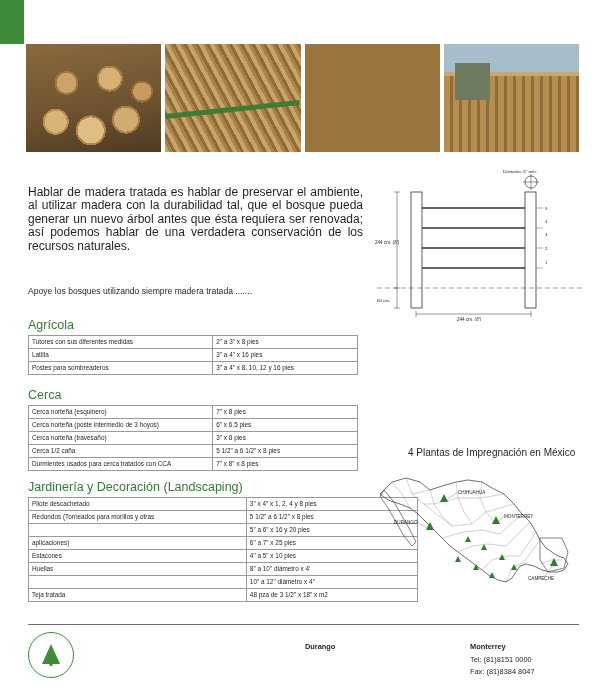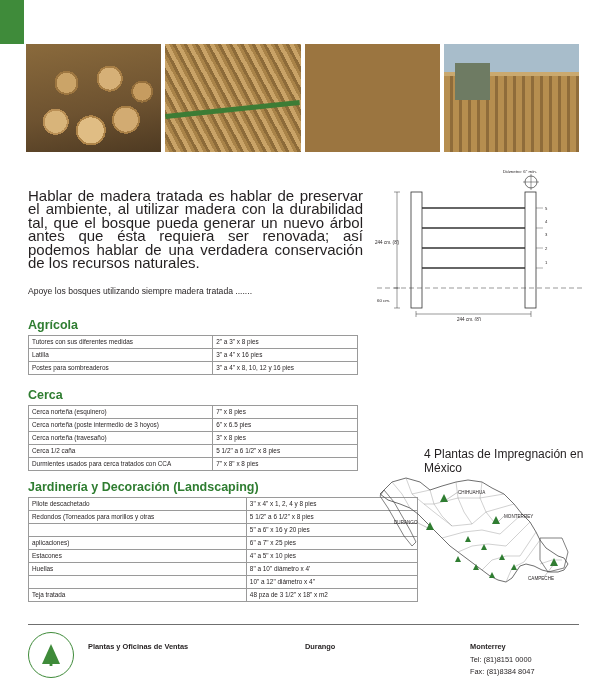--- a/index.html
+++ b/index.html
@@ -84,21 +84,21 @@
     content:"";
     position:absolute; left:8%; top:18%; width:26%; height:34%;
     background:#6e7b63;
   }
 
   
   .intro {
     position: absolute;
     left: 28px; top: 174px;
     width: 335px;
-    font-size: 15px;
+    font-size: 12px;
     line-height: 13.4px;
     text-align: justify;
   }
   .intro-2 {
     position: absolute;
     left: 28px; top: 276px;
     width: 340px;
     font-size: 8.6px;
     font-weight: normal;
     line-height: 13px;
@@ -111,21 +111,21 @@
     width: 212px; height: 155px;
   }
   .diagram svg { display:block; }
 
   
   .section { position: absolute; }
   .section-title {
     font-size: 12.5px;
     color: #2f7d31;
     margin: 0 0 3px 0;
-    font-weight: bold;
+    font-weight: normal;
   }
   table.tbl {
     border-collapse: collapse;
     width: 100%;
     font-size: 6.4px;
   }
   table.tbl td {
     border: 0.6px solid #9a9a9a;
     padding: 2px 3px;
     vertical-align: middle;
@@ -136,22 +136,21 @@
   table.tbl td.c2 { width: 44%; }
 
   #sec-agricola { left: 28px; top: 318px; width: 330px; }
   #sec-cerca    { left: 28px; top: 388px; width: 330px; }
   #sec-jardin   { left: 28px; top: 480px; width: 390px; }
 
   
   .map-title {
     position: absolute;
     left: 408px; top: 447px;
-    font-size: 12px;
-    margin-left: 16px;
+    font-size: 10px;
   }
   .map-wrap {
     position: absolute;
     left: 372px; top: 460px;
     width: 215px; height: 155px;
   }
   .map-wrap svg { display: block; }
 
   
   .footer-rule {
@@ -391,21 +390,20 @@
 
 <div class="footer-rule"></div>
 <div class="footer-logo">
   <svg width="30" height="30" viewBox="0 0 30 30">
     <polygon points="15,4 24,24 6,24" fill="#3f8b3a"></polygon>
     <rect x="13.6" y="17" width="2.8" height="9" fill="#3f8b3a"></rect>
   </svg>
 </div>
 
 <div class="footer-col" id="fc1">
-  <div class="fc-bold">Plantas y Oficinas de Ventas</div>
 </div>
 
 <div class="footer-col" id="fc2">
   <div class="fc-bold">Durango</div>
 </div>
 
 <div class="footer-col" id="fc3">
   <div class="fc-bold">Monterrey</div>
   <div>Tel: (81)8151 0000</div>
   <div>Fax: (81)8384 8047</div>

